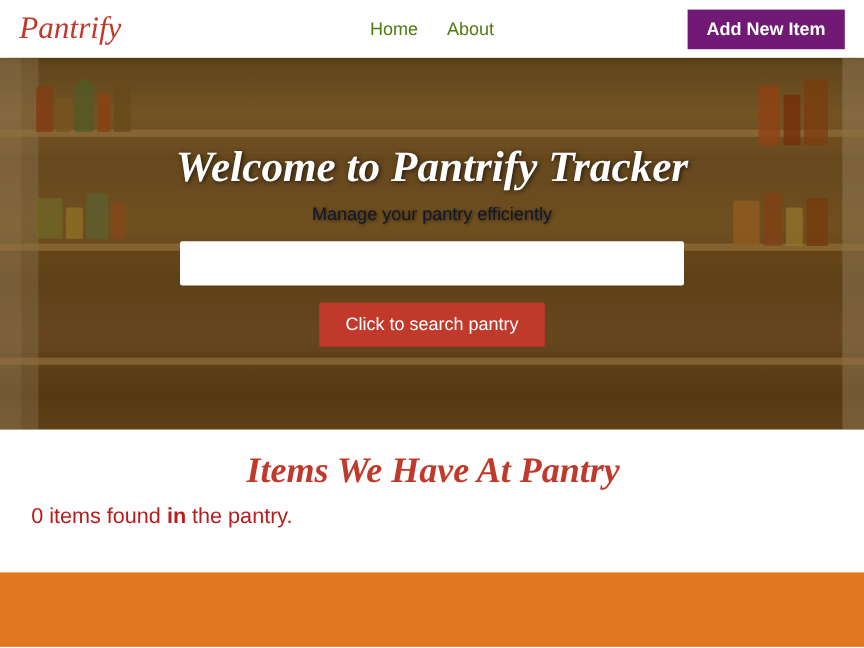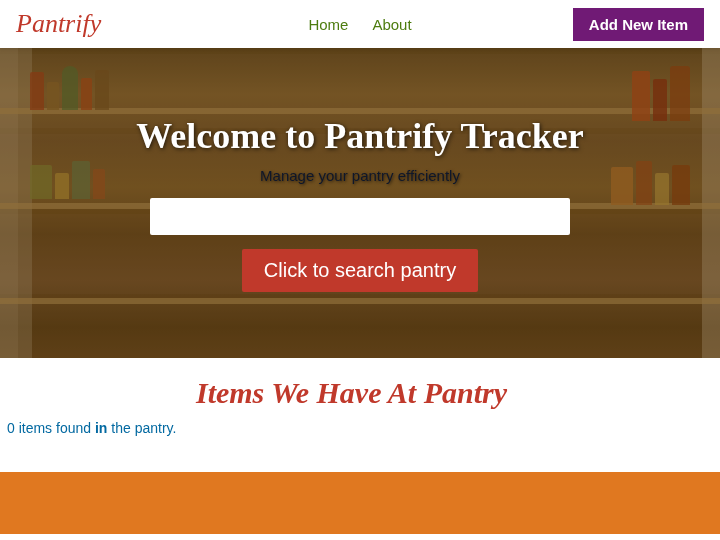--- a/index.html
+++ b/index.html
@@ -110,20 +110,21 @@
     .hero-content {
       position: relative;
       z-index: 5;
       text-align: center;
       width: 100%;
       padding: 0 20px;
     }
 
     .hero-title {
       font-family: 'Palatino Linotype', Georgia, serif;
+      font-style: italic;
       font-size: 36px;
       color: #fff;
       text-shadow: 1px 1px 4px rgba(0,0,0,0.7);
       margin-bottom: 10px;
     }
 
     .hero-subtitle {
       color: #0f172a;
       font-size: 15px;
       margin-bottom: 14px;
@@ -141,43 +142,43 @@
       color: #333;
       display: block;
       margin: 0 auto 14px auto;
     }
 
     .hero-search-btn {
       background: #c0392b;
       color: #fff;
       border: none;
       padding: 10px 22px;
-      font-size: 20px;
+      font-size: 15px;
       cursor: pointer;
       border-radius: 2px;
     }
 
     
     .pantry-section {
       background: #fff;
-      padding: 18px 24px 12px 7px;
+      padding: 18px 24px 12px 26px;
     }
 
     .pantry-title {
       font-family: 'Palatino Linotype', Georgia, serif;
       font-style: italic;
       font-size: 30px;
       color: #c0392b;
       text-align: center;
       margin-bottom: 10px;
     }
 
     .pantry-count {
-      font-size: 14px;
-      color: #0369a1;
+      font-size: 18px;
+      color: #b91c1c;
       margin-bottom: 24px;
     }
 
     .pantry-count strong {
       font-weight: bold;
     }
 
     
     .footer-bar {
       background: #e07820;

